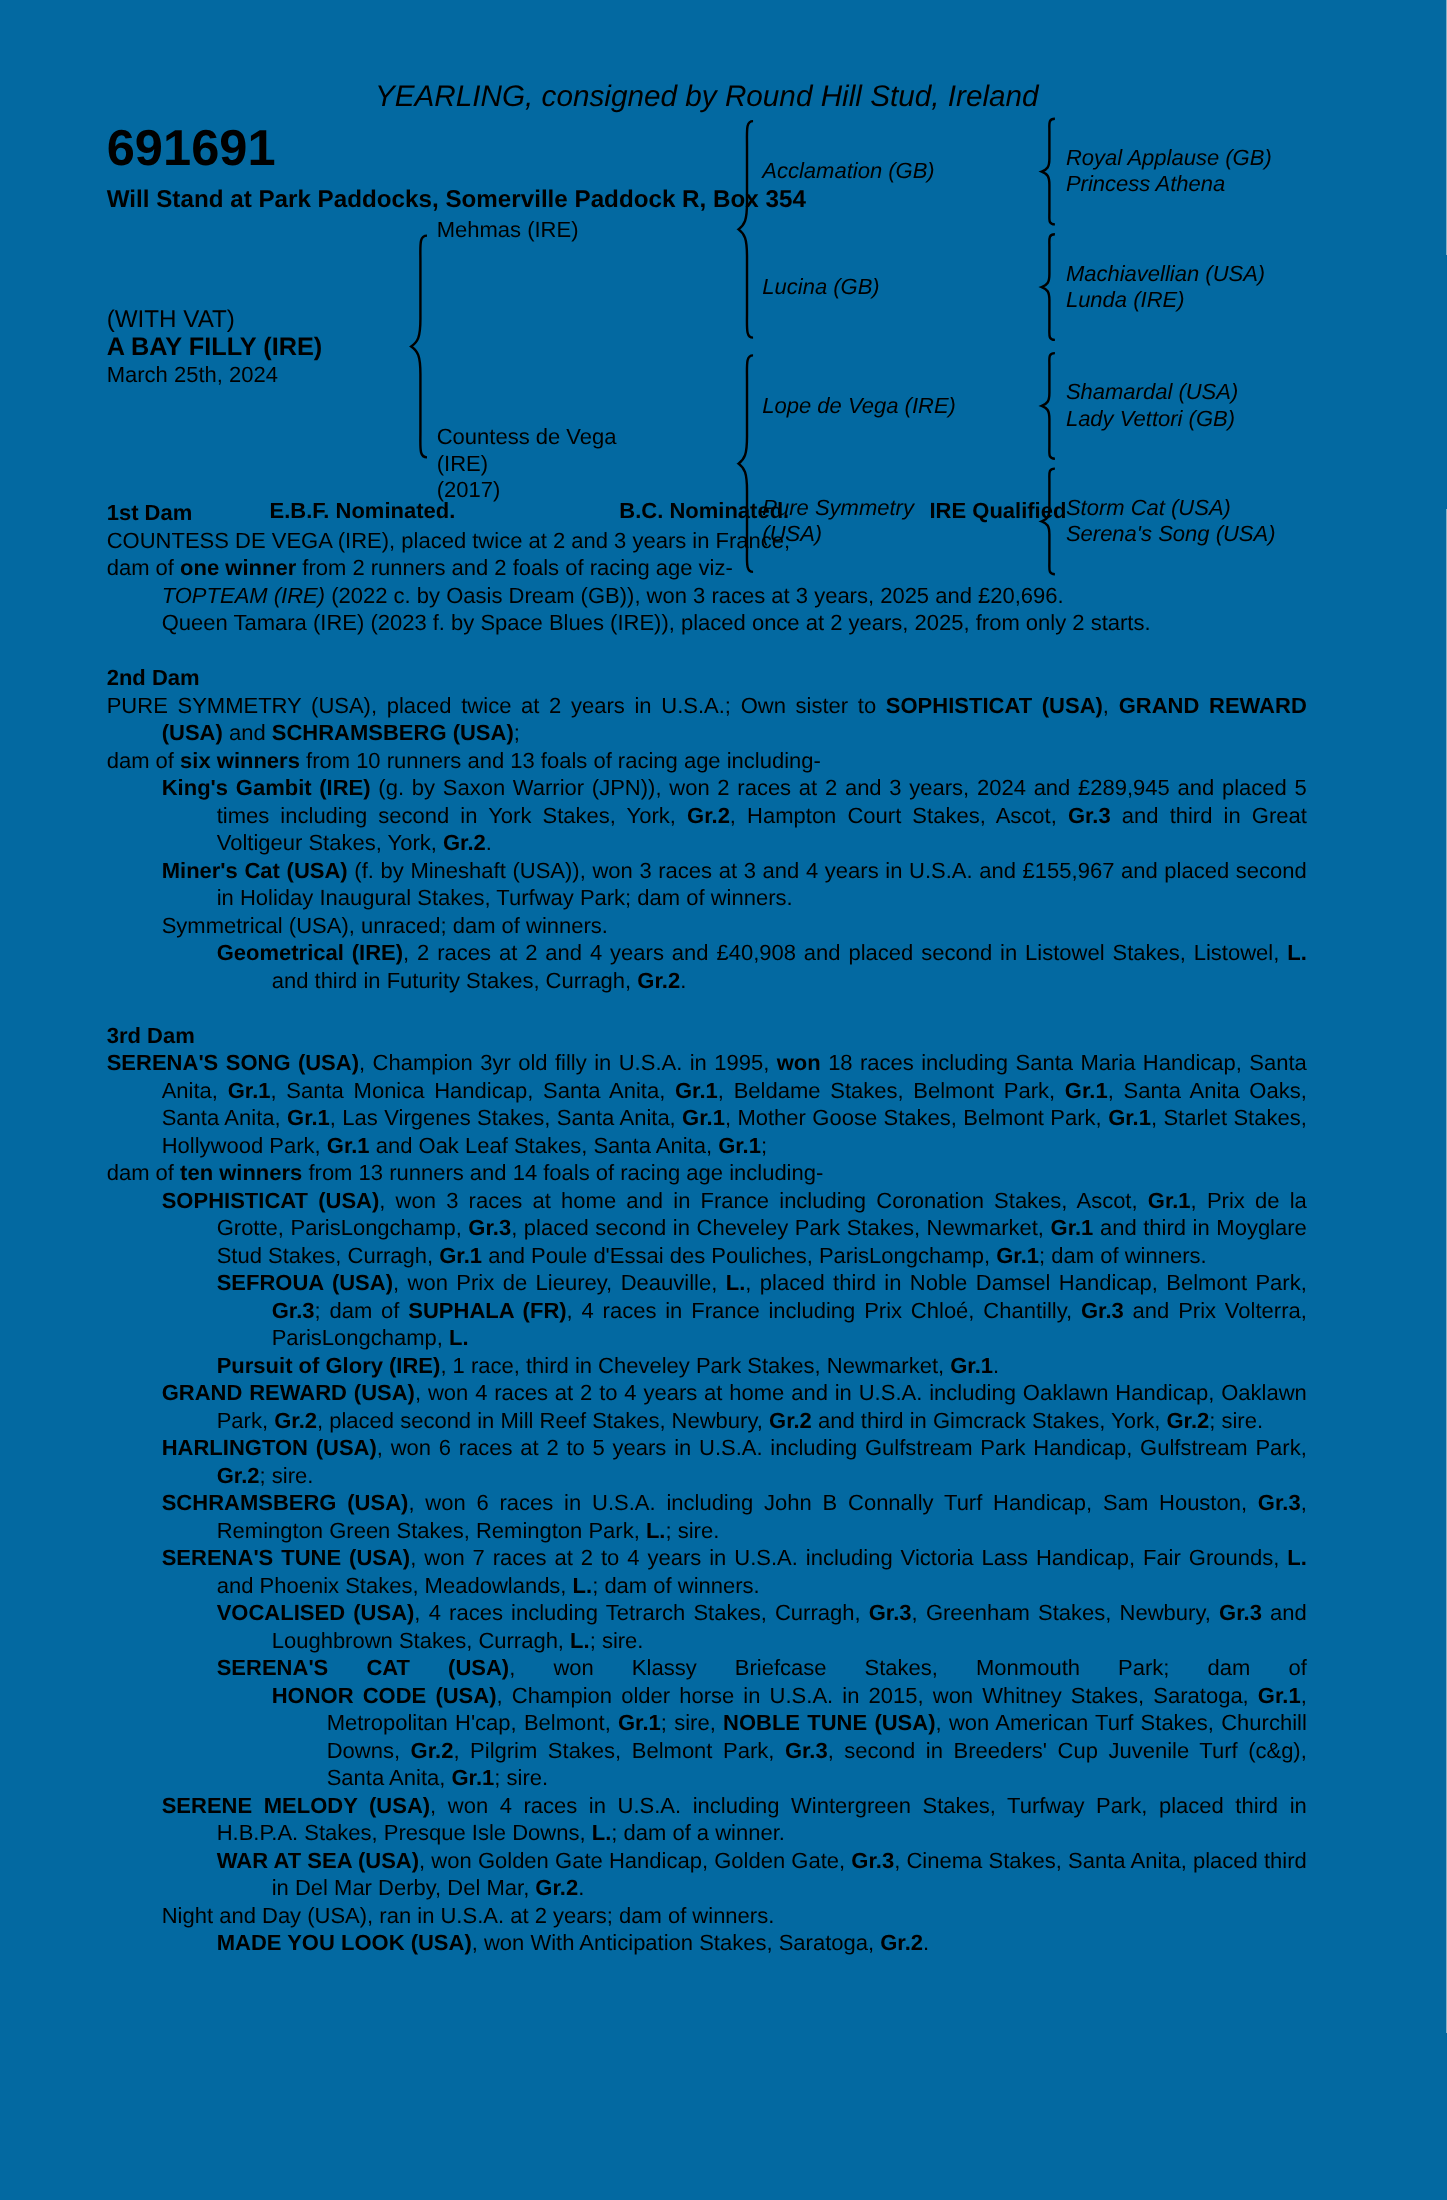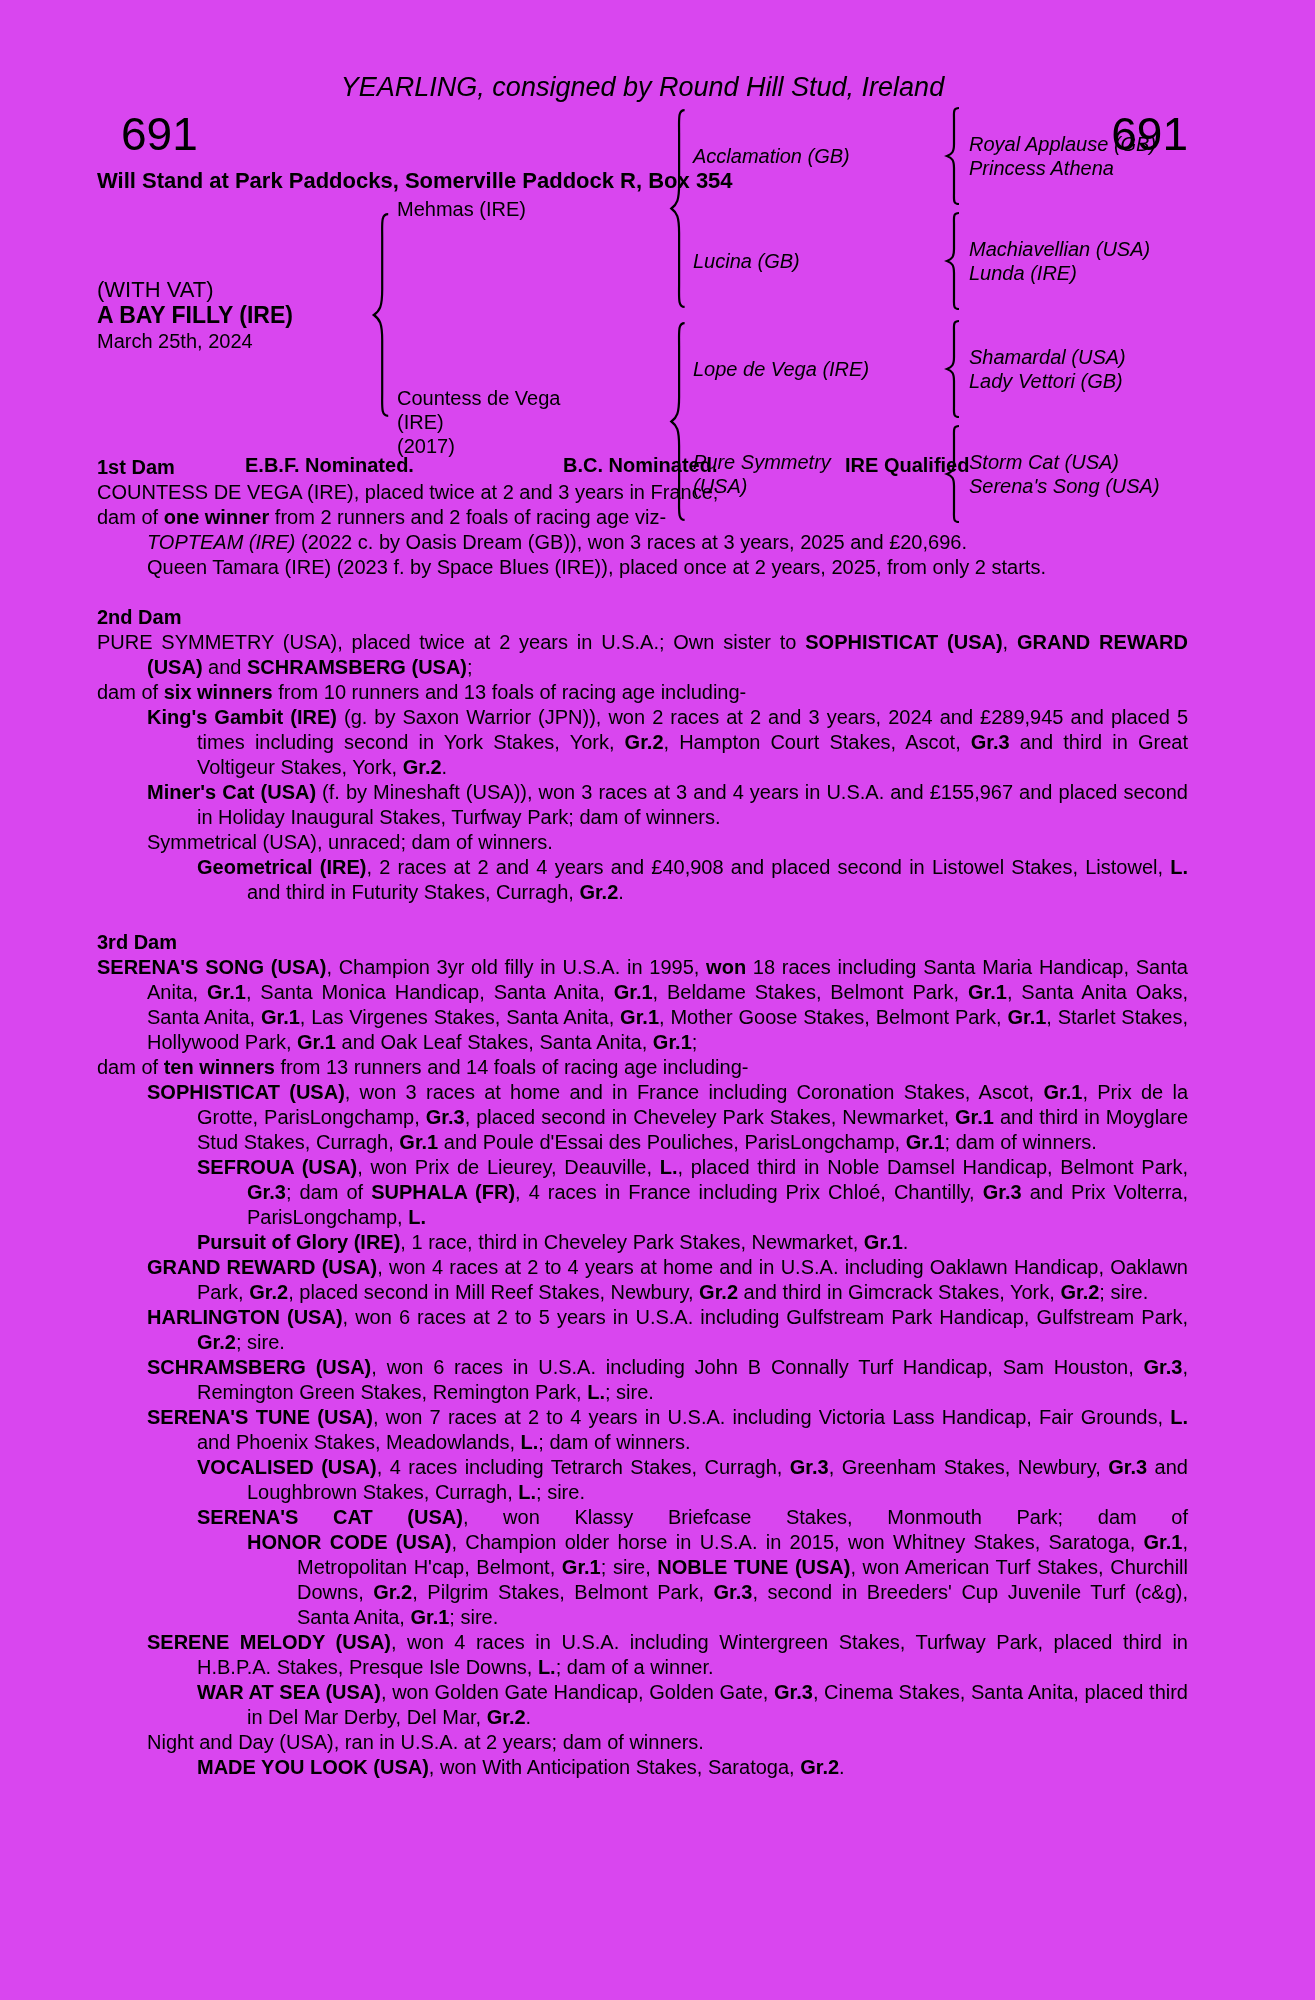--- a/index.html
+++ b/index.html
@@ -1,20 +1,20 @@
 <!DOCTYPE html>
 <html><head>
 <meta charset="utf-8">
 <style>
   html, body { margin: 0; padding: 0; background: #e8e8e8; }
   .page {
     position: relative;
     width: 1315px;
     height: 2000px;
-    background: #d946ef;
+    background: #0369a1;
     color: #000;
     font-family: "Liberation Sans", sans-serif;
     margin: 0 auto;
     overflow: hidden;
   }
   .content {
     position: absolute;
     left: 97px;
     top: 0;
     width: 1091px;
@@ -22,25 +22,24 @@
   .consignor {
     margin-top: 72px;
     text-align: center;
     font-style: italic;
     font-size: 27px;
     line-height: 30px;
   }
   .lot-row {
     margin-top: 10px;
     display: flex;
-    justify-content: space-between;
+    justify-content: flex-start;
     font-size: 46px;
     line-height: 44px;
-    font-weight: normal;
-    margin-left: 24px;
+    font-weight: bold;
   }
   .stand-line {
     margin-top: 12px;
     font-size: 22px;
     line-height: 26px;
     font-weight: bold;
   }
   
   .pedigree {
     margin-top: 16px;

